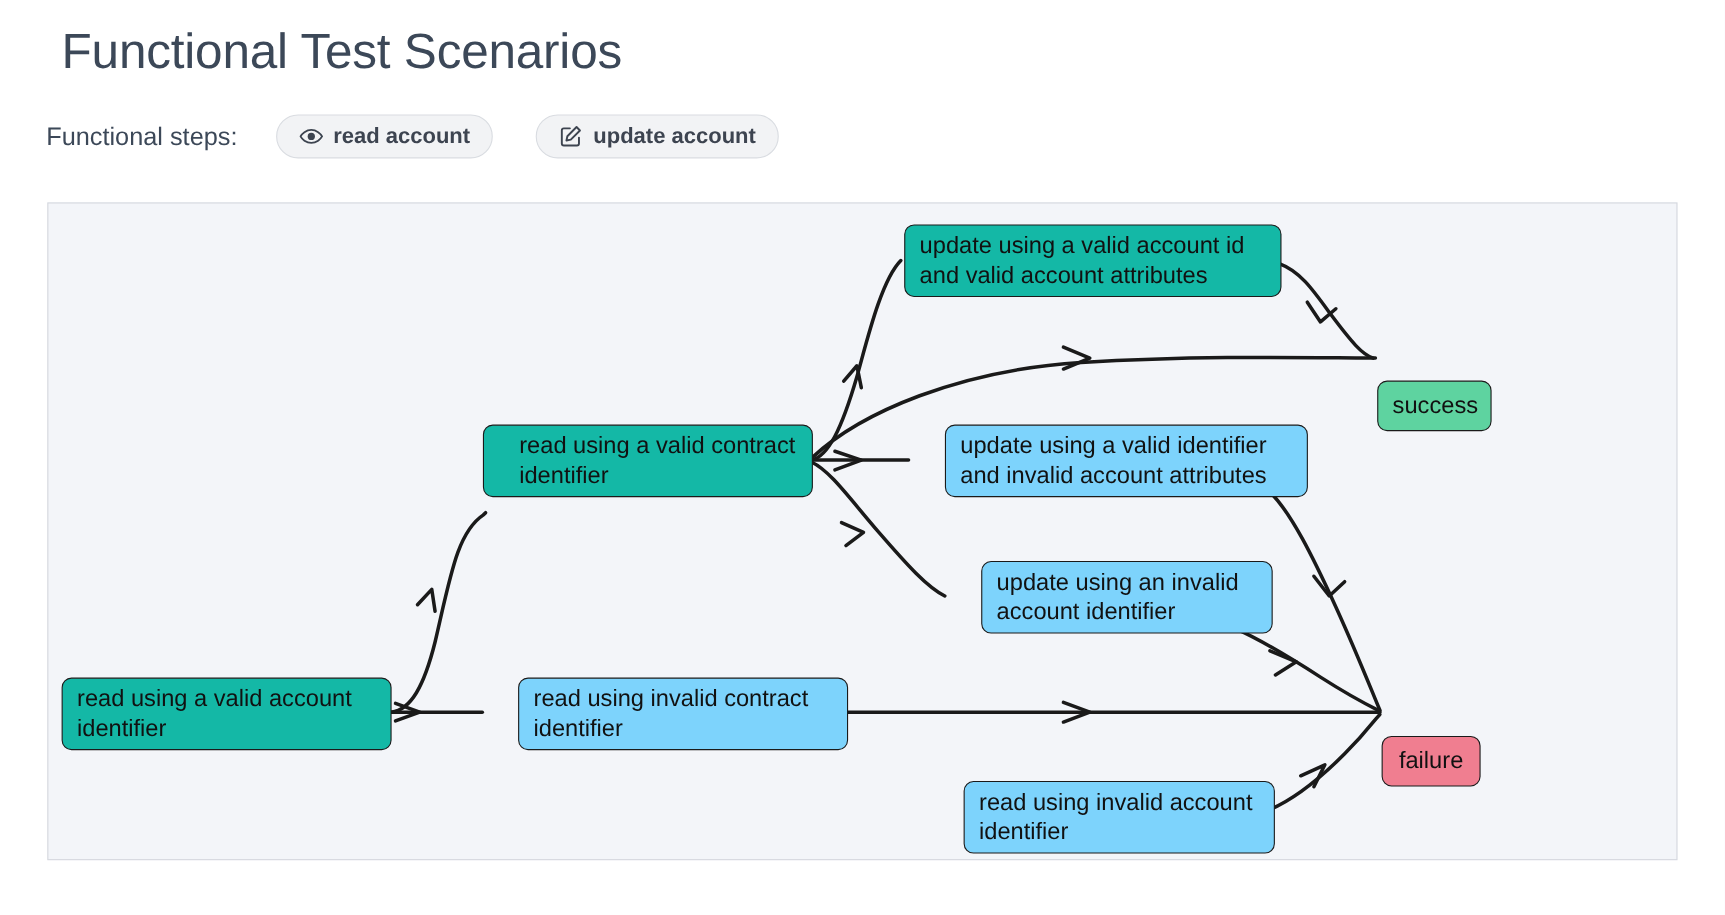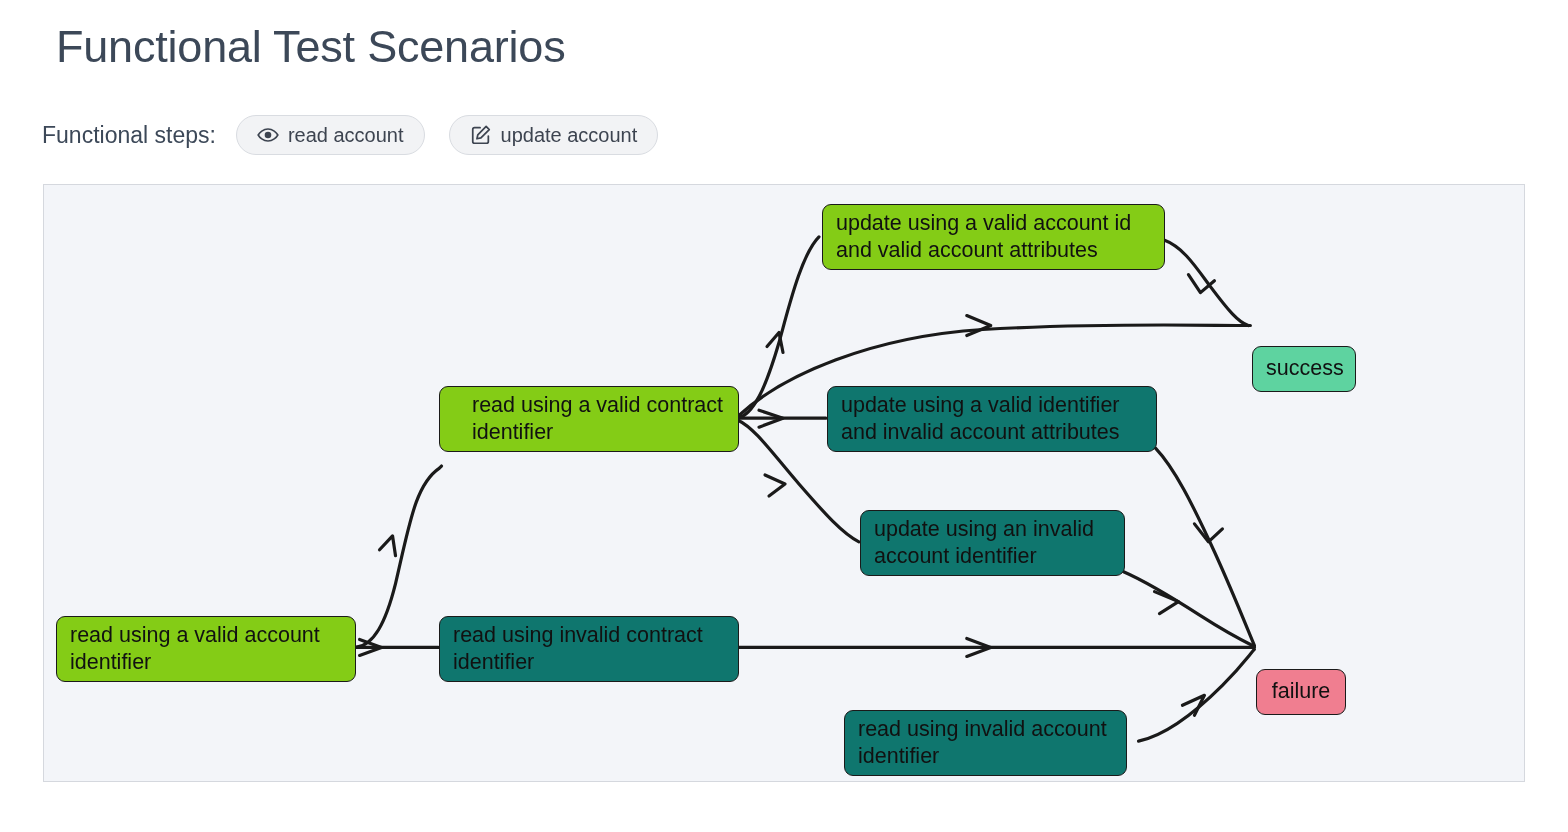--- a/index.html
+++ b/index.html
@@ -22,45 +22,45 @@
     font-weight: 400;
     color: #3c4858;
     letter-spacing: -0.2px;
     line-height: 1.1;
     white-space: nowrap;
   }
 
   #steps-row {
     position: absolute;
     left: 42px;
-    top: 112px;
+    top: 101px;
     display: flex;
     align-items: center;
-    gap: 0;
+    gap: 15px;
     height: 46px;
   }
   #steps-label {
     font-size: 23px;
     color: #3c4858;
     font-weight: 400;
     margin-right: 20px;
     white-space: nowrap;
   }
   .step-chip {
     display: inline-flex;
     align-items: center;
     gap: 9px;
     background: #f2f3f5;
     border: 1px solid #d9dce1;
     border-radius: 21px;
     padding: 17px 20px;
     height: 40px;
     margin-right: 24px;
     font-size: 20px;
-    font-weight: normal;
+    font-weight: bold;
     color: #3d4450;
     white-space: nowrap;
     box-sizing: border-box;
   }
   .step-chip .chip-icon {
     display: inline-flex;
     align-items: center;
     justify-content: center;
     width: 22px;
     height: 22px;
@@ -98,22 +98,22 @@
     font-size: 21.5px;
     line-height: 1.26;
     color: #111111;
     z-index: 5;
   }
   .node .node-label {
     display: block;
     width: 100%;
     white-space: pre-line;
   }
-  .node.green  { background: #84cc16; }
-  .node.pink   { background: #0f766e; }
+  .node.green  { background: #14b8a6; }
+  .node.pink   { background: #7dd3fc; margin-left: 32px; }
   .node.term-green { background: #5ed3a0; }
   .node.term-pink  { background: #f07e90; }
   .node.center-label { justify-content: center; margin-top: 43px; }
   .node.center-label .node-label { text-align: center; white-space: nowrap; }
 </style>
 </head>
 <body>
 
 <div id="page-title">Functional Test Scenarios</div>
 

